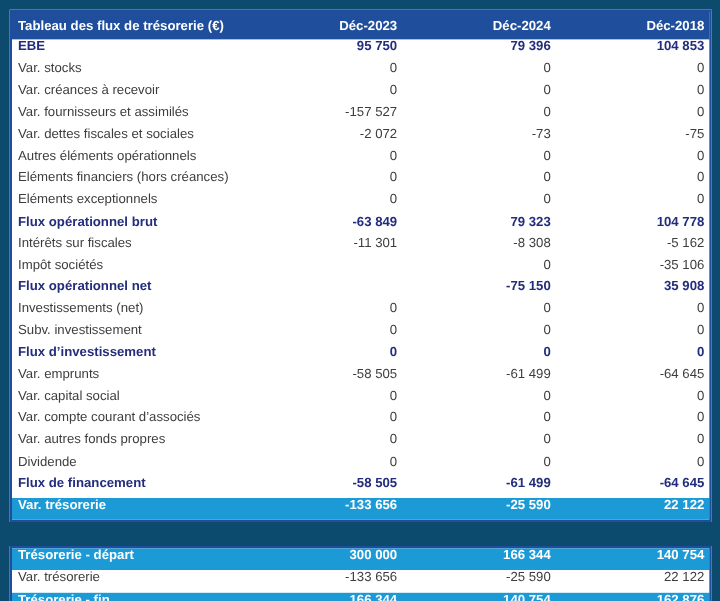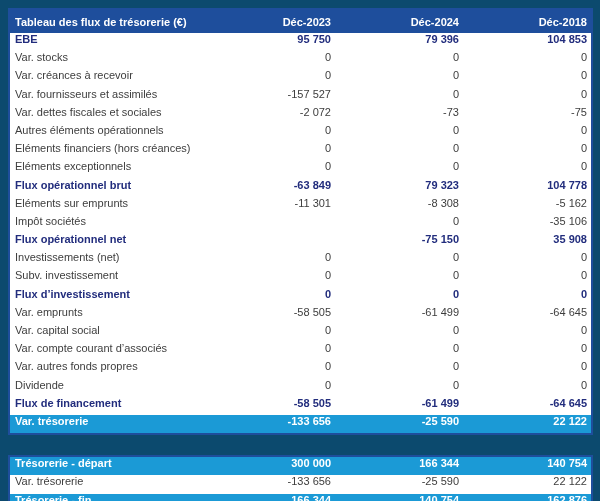--- a/index.html
+++ b/index.html
@@ -116,21 +116,21 @@
     <div class="cell value">0</div>
     <div class="cell value">0</div>
   </div>
         <div class="row row-total">
     <div class="cell label">Flux opérationnel brut</div>
     <div class="cell value">-63 849</div>
     <div class="cell value">79 323</div>
     <div class="cell value">104 778</div>
   </div>
         <div class="row row-normal">
-    <div class="cell label">Eléments sur emprunts</div>
+    <div class="cell label">Intérêts sur fiscales</div>
     <div class="cell value">-11 301</div>
     <div class="cell value">-8 308</div>
     <div class="cell value">-5 162</div>
   </div>
         <div class="row row-normal">
     <div class="cell label">Impôt sociétés</div>
     <div class="cell value">0</div>
     <div class="cell value">-35 106</div>
   </div>
         <div class="row row-total">

